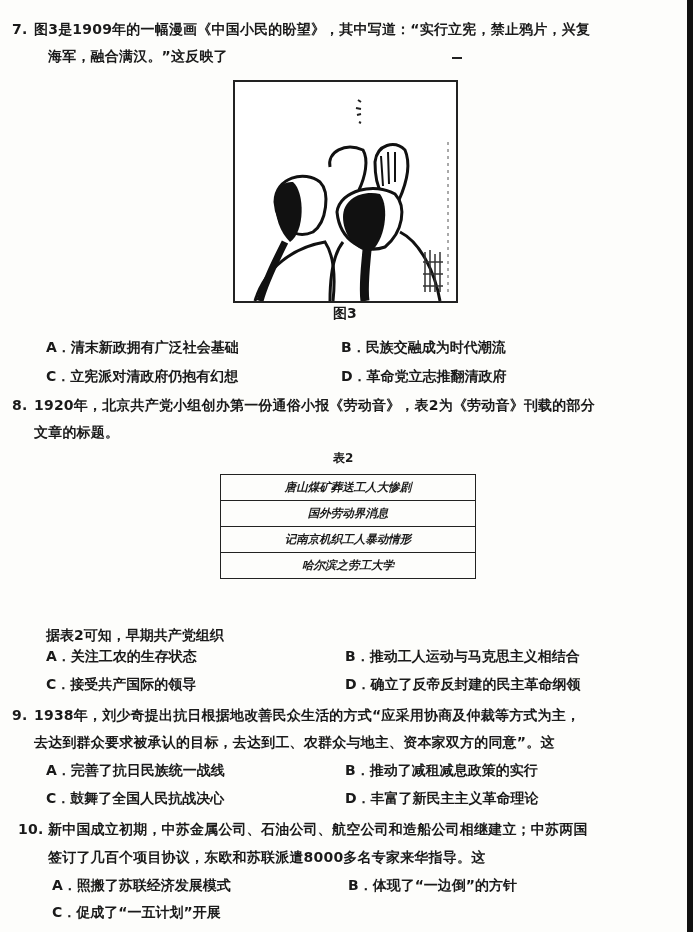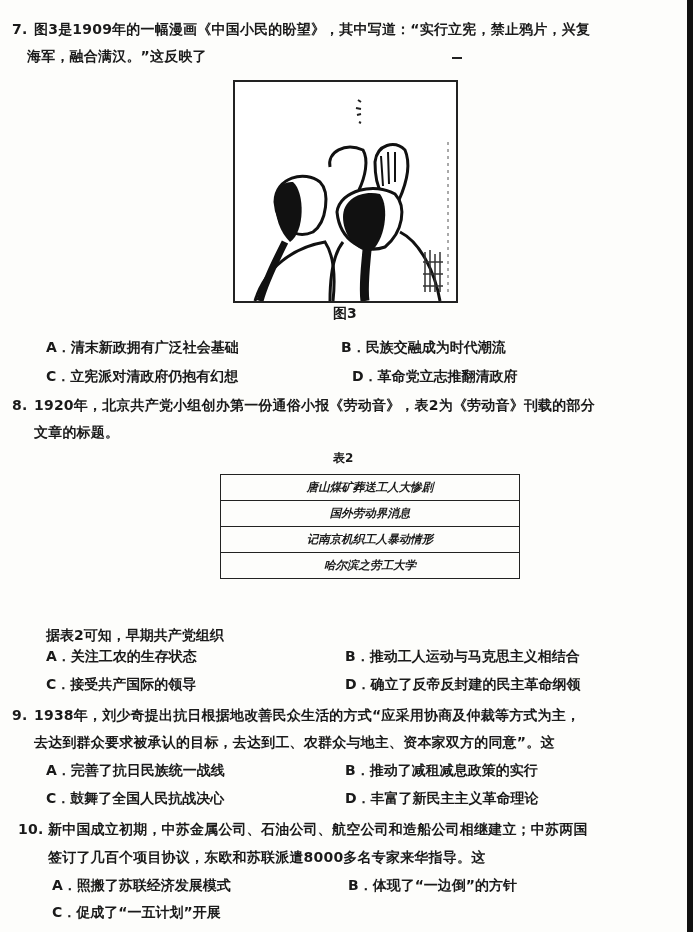--- a/index.html
+++ b/index.html
@@ -23,38 +23,38 @@
   
   .figure-box {
     position: absolute; left: 233px; top: 80px; width: 221px; height: 219px;
     border: 2px solid #222; background: #fff; overflow: hidden;
   }
   .figure-caption { position: absolute; left: 333px; top: 305px; font-size: 14px; font-weight: bold; }
 
   
   .table-title { position: absolute; left: 333px; top: 450px; font-size: 12px; font-weight: bold; }
   .table2 {
-    position: absolute; left: 220px; top: 474px; width: 300px;
+    position: absolute; left: 220px; top: 474px; width: 256px;
     border: 1.5px solid #222; border-collapse: collapse;
   }
   .table2 td {
     border: 1.5px solid #222; height: 25px; text-align: center;
     font-size: 11.5px; font-weight: bold; font-family: "DejaVu Serif", serif; font-style: italic;
     padding: 0; white-space: nowrap;
   }
 </style>
 </head>
 <body>
 
 <div class="edge-bar"></div>
 
 <div>
   <span class="line qnum" style="left:12px; top:20px;">7.</span>
   <span class="line" style="left:34px; top:20px;">图3是1909年的一幅漫画《中国小民的盼望》，其中写道：“实行立宪，禁止鸦片，兴复</span>
-  <span class="line" style="left:27px; top:47px;">海军，融合满汉。”这反映了</span>
+  <span class="line" style="left:48px; top:47px;">海军，融合满汉。”这反映了</span>
   <div class="dash-mark"></div>
 
   <div class="figure-box">
     <svg width="221" height="219" viewBox="0 0 221 219">
 
       <path d="M123 18 l3 2 M121 26 l5 1 M122 33 l4 -1 M124 40 l2 1" stroke="#222" stroke-width="2" fill="none"></path>
 
       <path d="M95 85 C92 70 110 60 128 68 C134 78 130 95 124 108" stroke="#111" stroke-width="3" fill="#fff"></path>
       <path d="M140 80 C142 62 160 58 170 68 C176 82 172 100 164 118 C150 120 140 110 140 80 Z" stroke="#111" stroke-width="3" fill="#fff"></path>
       <path d="M146 74 l2 30 M153 70 l1 32 M160 70 l0 30" stroke="#111" stroke-width="2"></path>
@@ -72,21 +72,21 @@
 
       <path d="M190 170 l0 40 M195 168 l0 42 M200 172 l0 38 M205 170 l0 40 M188 180 l20 0 M188 192 l20 0 M188 204 l20 0" stroke="#333" stroke-width="1.5"></path>
       <path d="M213 60 l0 150" stroke="#555" stroke-width="1" stroke-dasharray="3 4"></path>
     </svg>
   </div>
   <span class="figure-caption">图3</span>
 
   <span class="opt" style="left:46px; top:338px;">A．清末新政拥有广泛社会基础</span>
   <span class="opt" style="left:341px; top:338px;">B．民族交融成为时代潮流</span>
   <span class="opt" style="left:46px; top:367px;">C．立宪派对清政府仍抱有幻想</span>
-  <span class="opt" style="left:341px; top:367px;margin-left:11px;">D．革命党立志推翻清政府</span>
+  <span class="opt" style="left:341px; top:367px;">D．革命党立志推翻清政府</span>
 </div>
 
 <div>
   <span class="line qnum" style="left:12px; top:396px;">8.</span>
   <span class="line" style="left:34px; top:396px;">1920年，北京共产党小组创办第一份通俗小报《劳动音》，表2为《劳动音》刊载的部分</span>
   <span class="line" style="left:34px; top:423px;">文章的标题。</span>
 
   <span class="table-title">表2</span>
   <table class="table2">
     <tbody>

